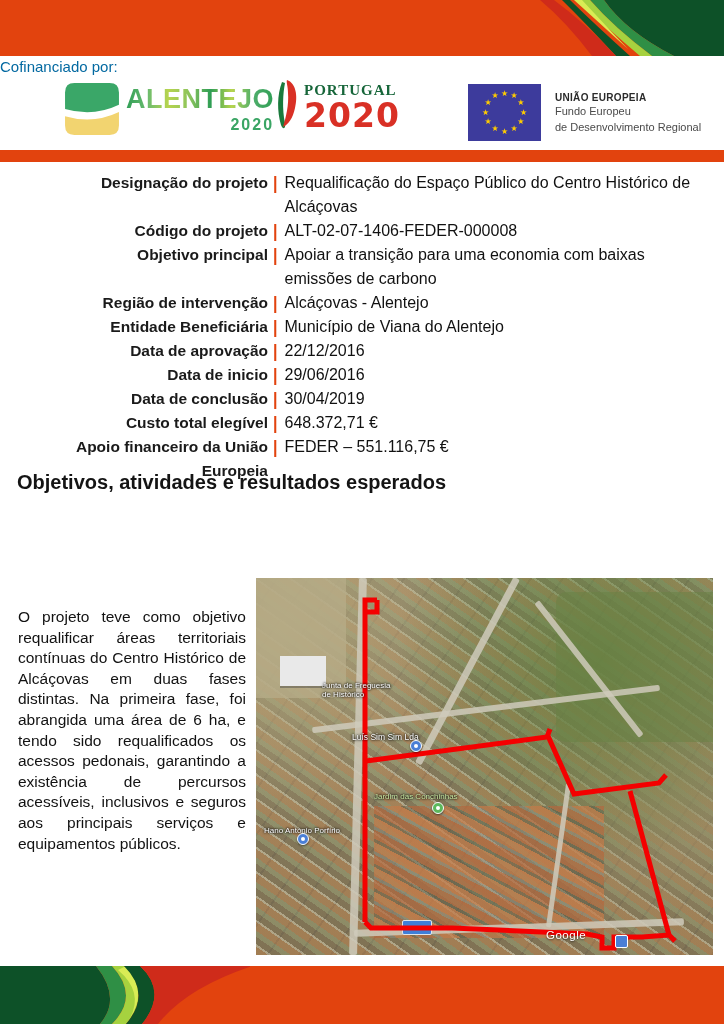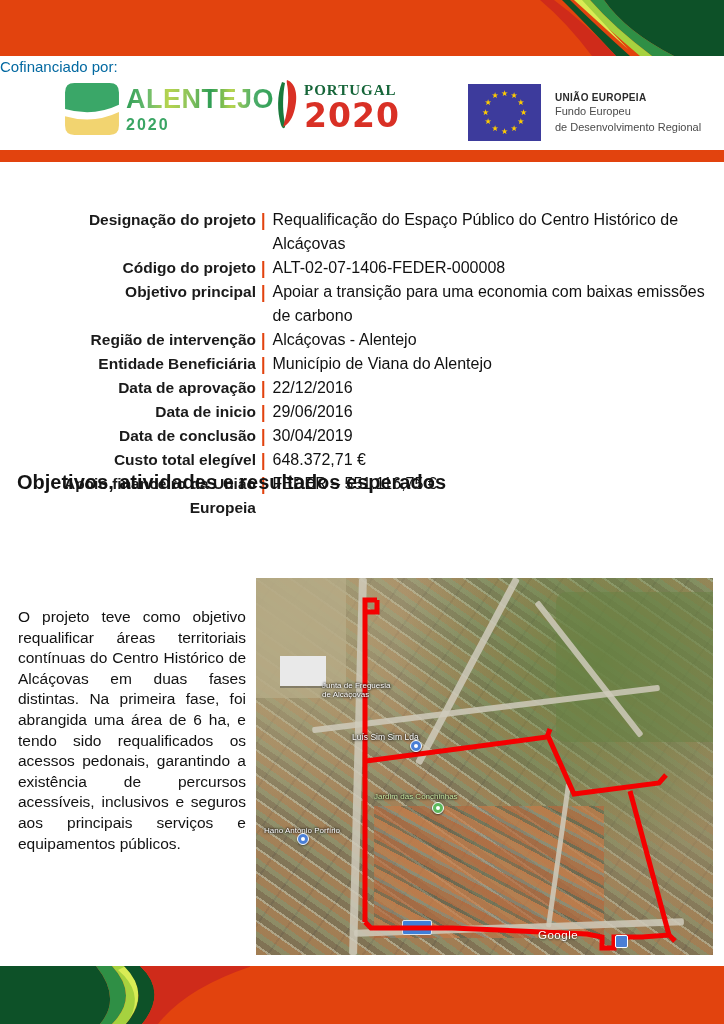--- a/index.html
+++ b/index.html
@@ -10,41 +10,41 @@
   .band-top{top:0;height:56px;}
   .band-bottom{top:966px;height:58px;}
   .corner-svg{position:absolute;top:0;height:100%;}
   .corner-tr{right:0;width:190px;}
   .corner-bl{left:0;width:250px;}
   
   .cofinance{position:absolute;left:0;top:58px;font-size:15px;color:#0369a1;}
   .logo-group{position:absolute;display:flex;align-items:center;}
   .logo-alentejo{left:64px;top:82px;}
   .al-mark{width:56px;height:54px;}
-  .al-text{margin-left:6px;line-height:1;}
+  .al-text{margin-left:6px;line-height:1;text-align:right;}
   .al-name{font-weight:bold;font-size:27px;letter-spacing:.5px;
            background:linear-gradient(90deg,#2f9e55,#6abb6f,#b7d44e,#8cc45c,#2f9e55,#b7d44e,#4fae6b,#2f9e55);
            -webkit-background-clip:text;background-clip:text;color:transparent;}
   .al-year{display:block;margin-top:4px;font-weight:bold;font-size:16px;color:#3aa564;letter-spacing:2px;}
   .logo-portugal{left:276px;top:80px;}
   .pt-mark{width:22px;height:54px;}
   .pt-text{margin-left:6px;line-height:1;}
   .pt-name{font-family:Liberation Serif, serif;font-weight:bold;font-size:15px;color:#17663a;letter-spacing:1px;}
   .pt-year{font-family:"DejaVu Sans",sans-serif;font-weight:bold;font-size:33px;color:#d93025;letter-spacing:1px;margin-top:1px;}
   .logo-eu{left:468px;top:84px;align-items:flex-start;}
   .eu-flag{position:relative;width:73px;height:57px;background:#3d3b9c;flex:0 0 auto;}
   .eu-flag .star{position:absolute;color:#ffcc00;font-size:8px;line-height:8px;width:8px;height:8px;
                  margin-left:-4px;margin-top:-4px;text-align:center;}
   .eu-text{margin-left:14px;padding-top:8px;}
   .eu-title{font-weight:bold;font-size:10px;color:#2b2b2b;letter-spacing:.3px;}
   .eu-sub{font-size:11px;color:#4a4a4a;margin-top:2px;line-height:1.25;}
   .eu-sub:first-of-type{margin-top:13px;}
   .divider{position:absolute;left:0;top:150px;width:724px;height:12px;background:#e2430e;}
   
-  .details{position:absolute;left:4px;top:171px;right:18px;margin-top:37px;}
+  .details{position:absolute;left:16px;top:171px;right:18px;}
   .drow{display:flex;align-items:flex-start;line-height:24px;}
   .dlbl{width:252px;text-align:right;font-weight:bold;font-size:15.5px;flex:0 0 auto;}
   .dsep{color:#e2430e;font-weight:bold;padding:0 7px 0 5px;transform:scaleY(1.15);flex:0 0 auto;}
   .dval{flex:1;font-size:16px;color:#111;}
   
   .section-heading{position:absolute;left:17px;top:471px;margin:0;font-size:20px;font-weight:bold;color:#141414;}
   .description{position:absolute;left:18px;top:607px;width:228px;margin:0;
                font-size:15.5px;line-height:20.6px;text-align:justify;color:#121212;}
   
   .map{position:absolute;left:256px;top:578px;width:457px;height:377px;overflow:hidden;
@@ -63,21 +63,21 @@
   .grove{left:300px;top:14px;width:170px;height:150px;background:rgba(105,130,70,.55);border-radius:10px;}
   .roofs{left:118px;top:228px;width:230px;height:132px;
          background:repeating-linear-gradient(28deg,rgba(178,104,62,.7) 0 8px,rgba(140,140,126,.55) 8px 11px,rgba(196,122,72,.7) 11px 19px,rgba(92,94,74,.5) 19px 22px);}
   .pool{left:146px;top:342px;width:28px;height:13px;background:#3f7fd9;border-radius:2px;border:1px solid #dfe6ee;}
   .route-svg{left:0;top:0;width:457px;height:377px;}
   .map-label{color:#fff;font-size:8px;line-height:9px;text-shadow:0 0 2px #000,0 0 3px #000;white-space:nowrap;}
   .lbl-junta{left:30px;top:103px;text-align:center;width:72px;}
   .lbl-luis{left:96px;top:155px;font-size:8.5px;}
   .lbl-jardim{left:118px;top:214px;color:#c9e6a1;}
   .lbl-porfirio{left:8px;top:248px;}
-  .lbl-google{left:282px;top:353px;font-size:11.5px;letter-spacing:.5px;text-shadow:0 1px 2px rgba(0,0,0,.6);}
+  .lbl-google{left:290px;top:353px;font-size:11.5px;letter-spacing:.5px;text-shadow:0 1px 2px rgba(0,0,0,.6);}
   .marker{width:10px;height:10px;border-radius:50%;border:1px solid #fff;box-shadow:0 1px 2px rgba(0,0,0,.5);}
   .marker::after{content:"";position:absolute;left:3px;top:3px;width:4px;height:4px;border-radius:50%;background:#fff;}
   .marker-blue{background:#4a7fd6;}
   .marker-green{background:#5cb85c;}
   .mk-luis{left:154px;top:162px;}
   .mk-jardim{left:176px;top:224px;}
   .mk-porfirio{left:41px;top:255px;}
   .mk-sq{left:359px;top:357px;width:11px;height:11px;border-radius:2px;background:#4a7fd6;border:1px solid #fff;}
 </style>
 </head>
@@ -220,21 +220,21 @@
         <path d="M109,344 L115,350 L196,350 L331,356 L346,359 L346,370 L358,370 L358,359 L386,359 L413,357 L419,363"></path>
         <path d="M413,357 L374,213"></path>
         <path d="M110,183 L291,159 L294,151"></path>
         <path d="M292,158 L318,216 L403,205 L410,197"></path>
       </g>
     </svg>
 
     <div class="map-label lbl-junta">
       <span>Junta de Freguesia</span>
         <br>
-      <span>de Alcáçovas</span>
+      <span>de Histórico</span>
     </div>
     <div class="map-label lbl-luis">Luís Sim Sim Lda</div>
     <div class="map-label lbl-jardim">Jardim das Conchinhas</div>
     <div class="map-label lbl-porfirio">Hano António Porfírio</div>
     <div class="map-label lbl-google">Google</div>
 
     <div class="marker marker-blue mk-luis"></div>
     <div class="marker marker-green mk-jardim"></div>
     <div class="marker marker-blue mk-porfirio"></div>
     <div class="mk-sq"></div>

